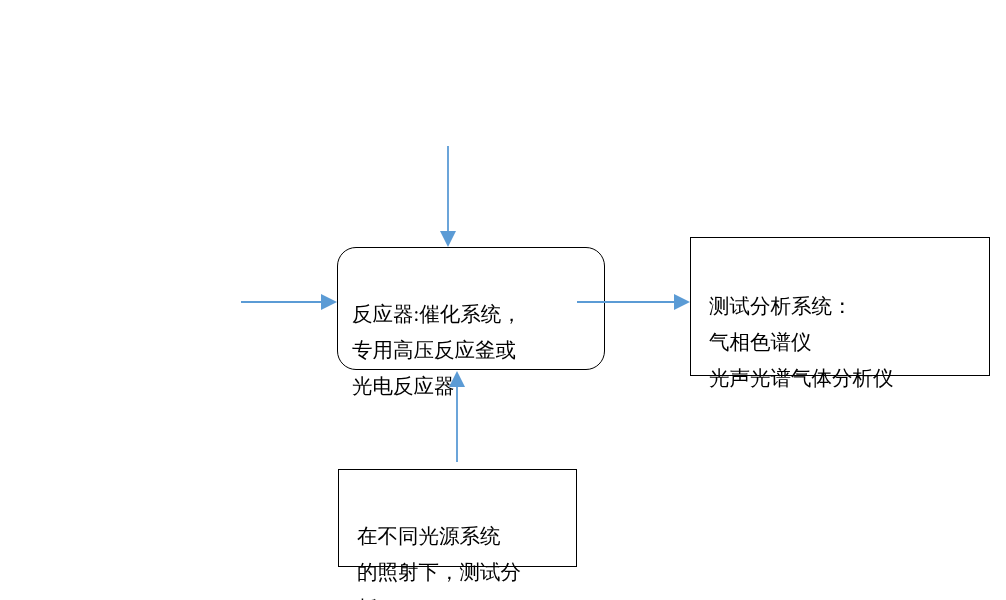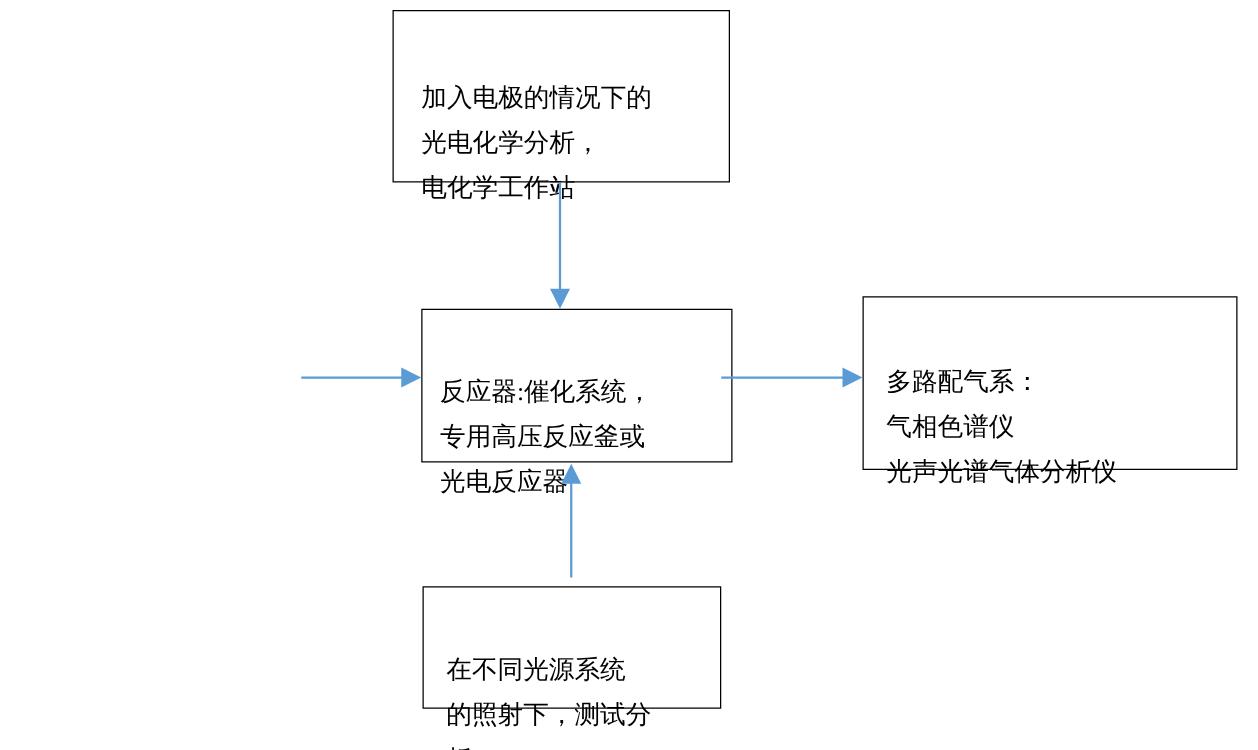--- a/index.html
+++ b/index.html
@@ -39,22 +39,23 @@
   }
   #box-gas {
     left: 34px;   top: 248px; width: 207px; height: 128px;
     padding: 14px 16px 0 18px;
   }
   #box-gas .txt {
     text-align: justify;
     text-align-last: justify;
   }
   #box-reactor {
-    left: 337px;  top: 247px; width: 249px; height: 123px;
+    left: 337px;  top: 247px; width: 268px; height: 123px;
     padding: 12px 0 0 14px;
+    border-radius: 19px;
   }
   #box-analysis {
     left: 690px;  top: 237px; width: 300px; height: 139px;
     padding: 14px 0 0 18px;
   }
   #box-light {
     left: 338px;  top: 469px; width: 239px; height: 98px;
     padding: 12px 0 0 18px;
   }
 
@@ -62,35 +63,30 @@
   .conn {
     position: absolute;
   }
   .conn svg { display: block; overflow: visible; }
 </style>
 </head>
 <body>
 
 <div id="canvas">
 
-  <div class="box" id="box-electrode">
-    <span class="txt">加入电极的情况下的
-光电化学分析，
-电化学工作站</span>
-  </div>
 
 
   <div class="box" id="box-reactor">
     <span class="txt">反应器:催化系统，
 专用高压反应釜或
 光电反应器</span>
   </div>
 
   <div class="box" id="box-analysis">
-    <span class="txt">多路配气系：
+    <span class="txt">测试分析系统：
 气相色谱仪
 光声光谱气体分析仪</span>
   </div>
 
   <div class="box" id="box-light">
     <span class="txt">在不同光源系统
 的照射下，测试分
 析</span>
   </div>
 

